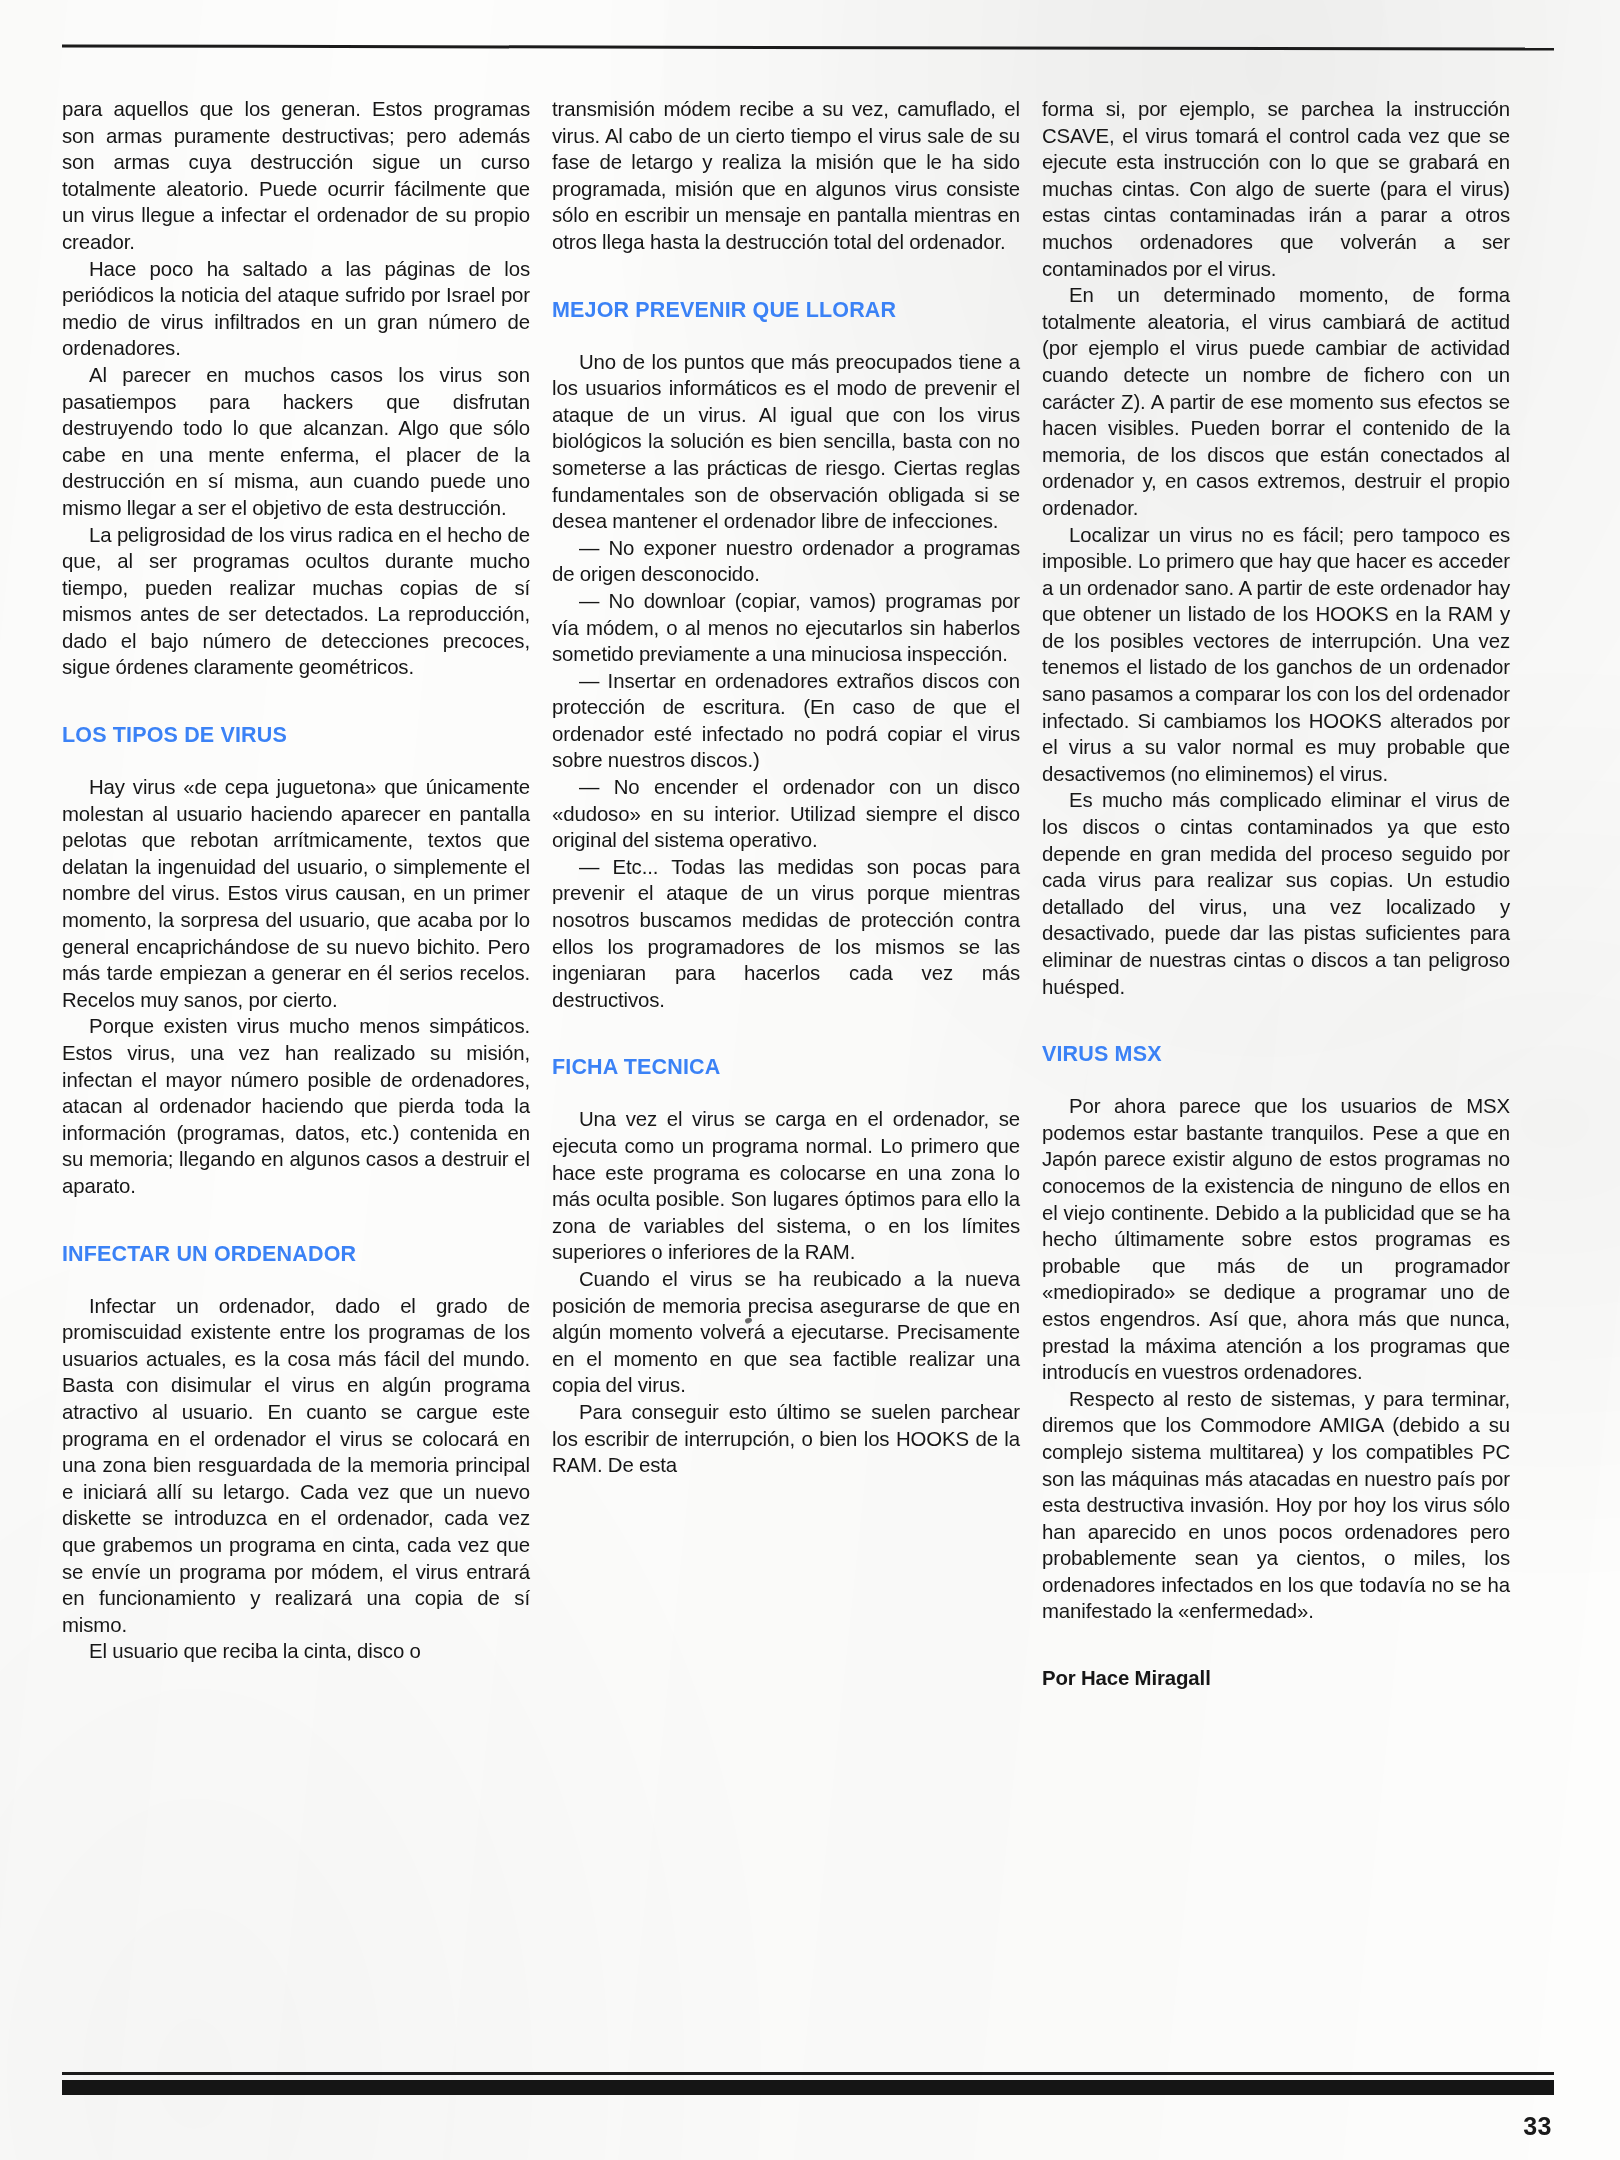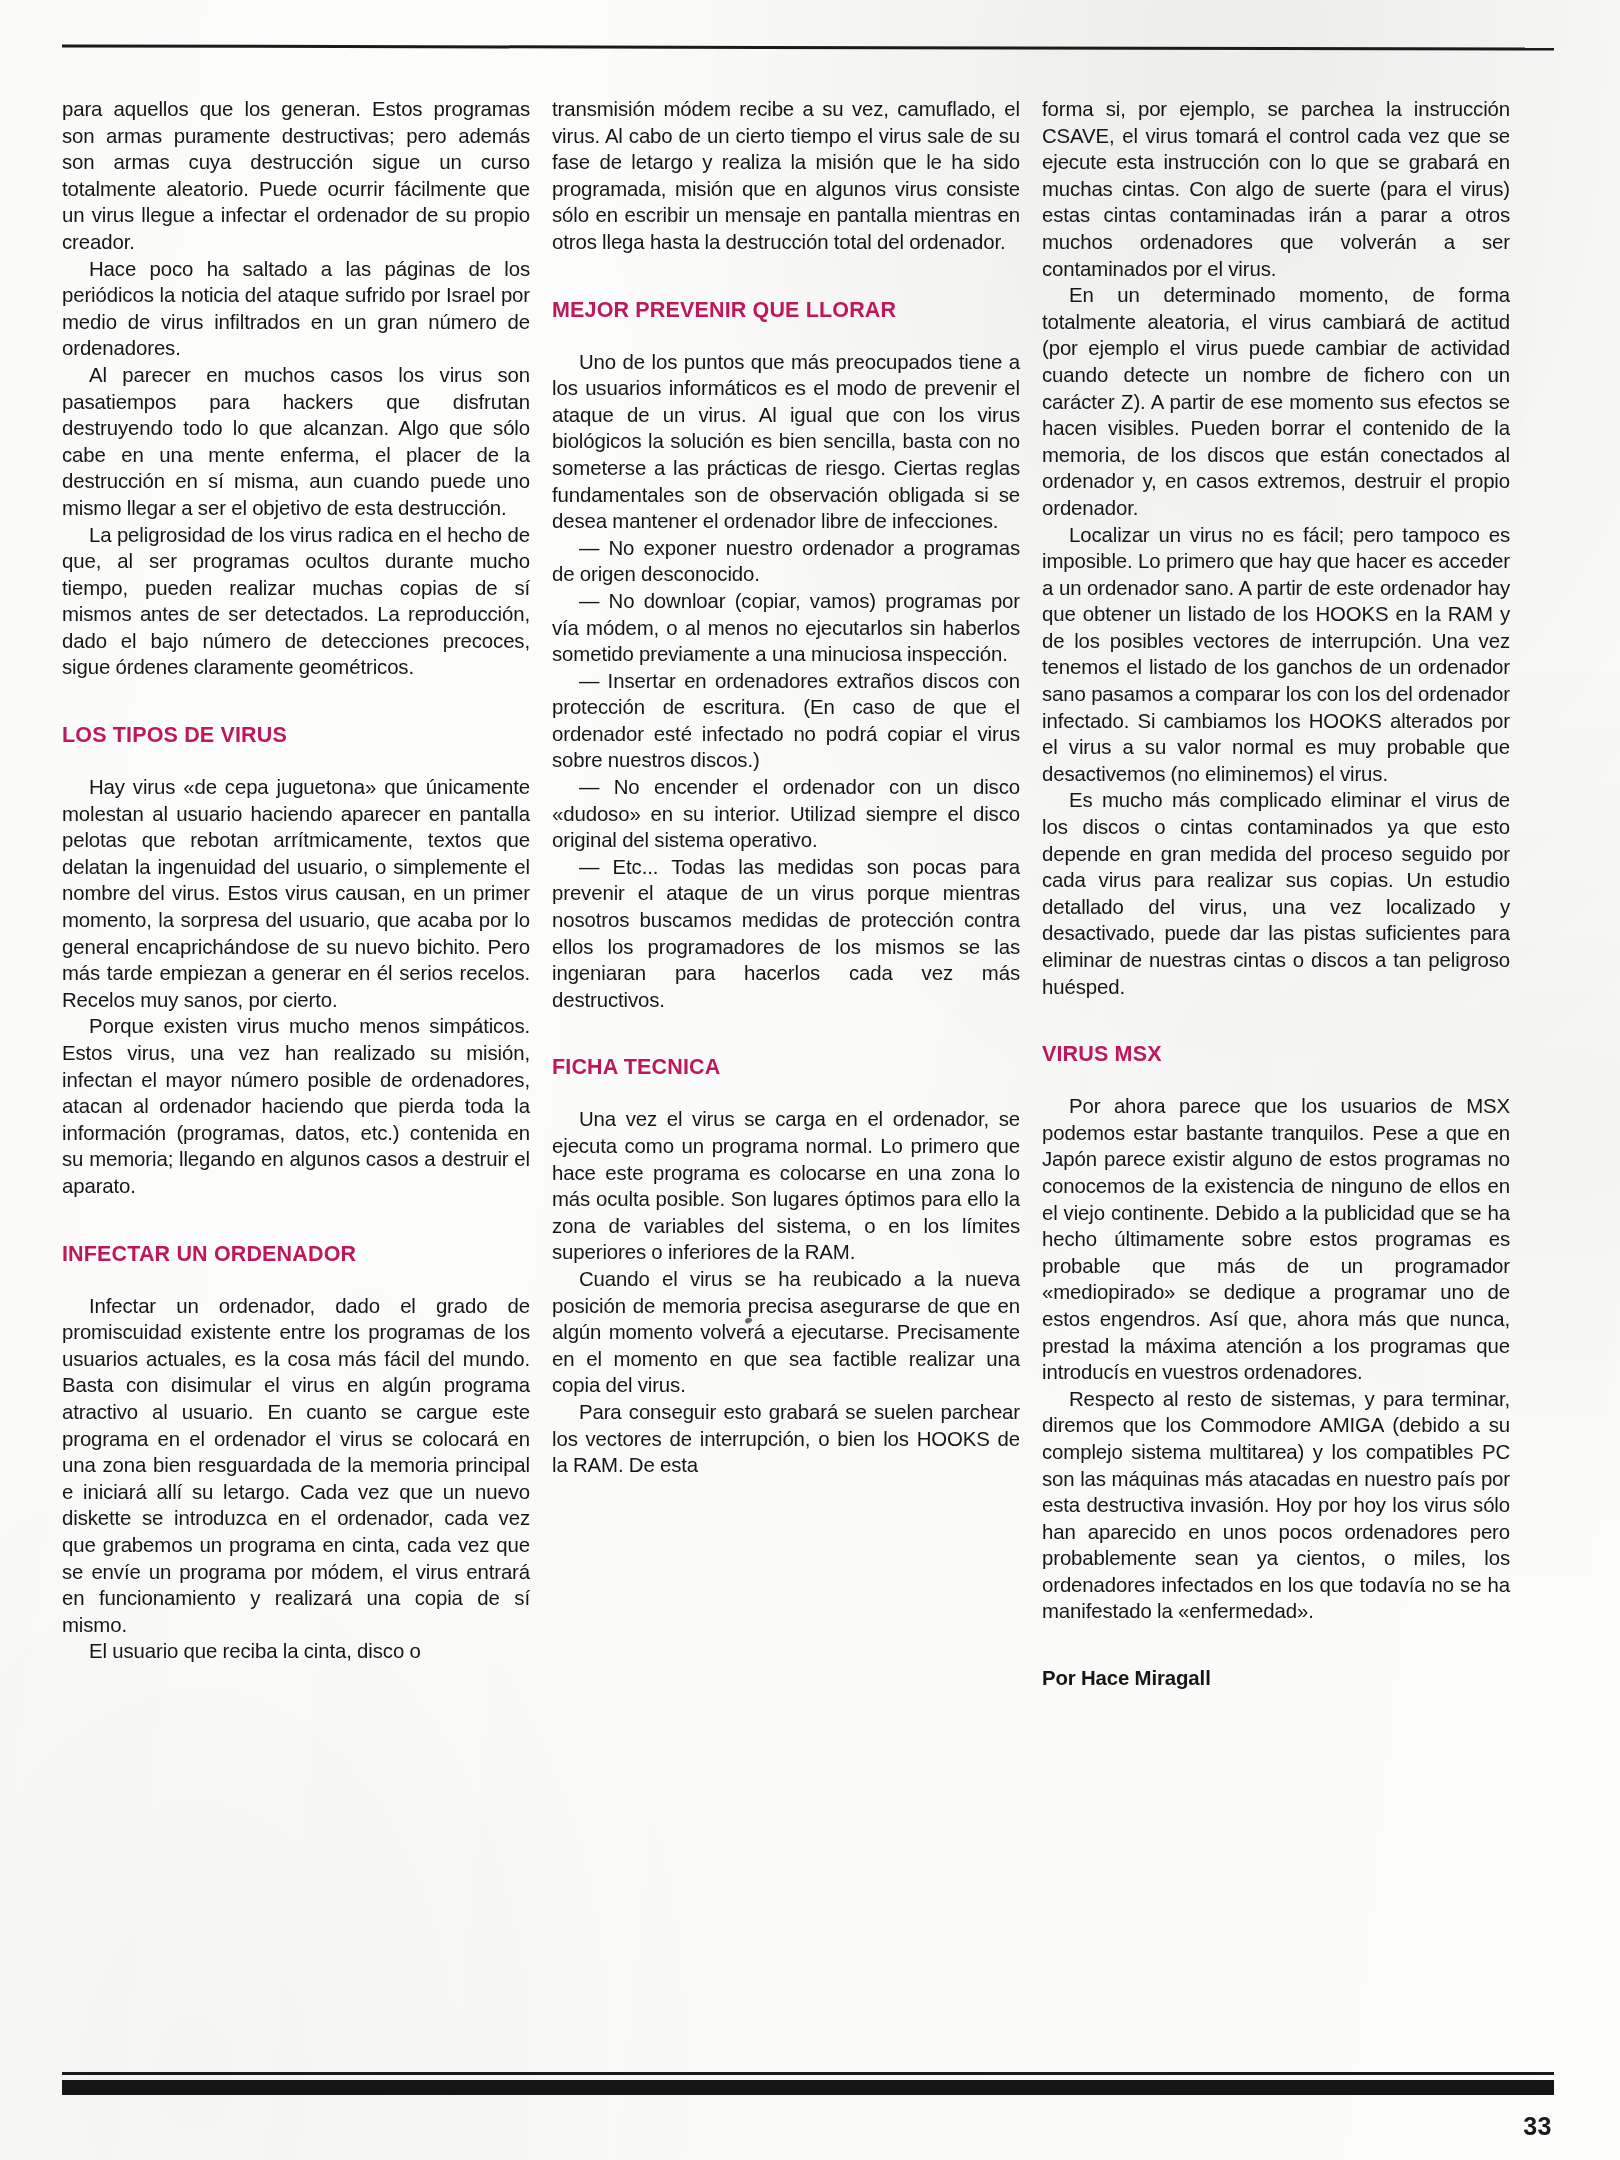--- a/index.html
+++ b/index.html
@@ -85,21 +85,21 @@
     text-indent: 27px;
   }
   .col p.tight {
     text-indent: 0;
   }
   h2.section {
     margin: 0;
     font-size: 21.5px;
     font-weight: bold;
     letter-spacing: 0.15px;
-    color: #be185d;
+    color: #3b82f6;
     text-transform: uppercase;
   }
   .sec-gap-before { height: 42px; }
   .sec-gap-after  { height: 26px; }
   .byline {
     margin: 0;
     font-size: 20.6px;
     font-weight: bold;
     color: #0d0d0d;
     letter-spacing: 0.1px;
@@ -163,21 +163,21 @@
       <p class="indent">— No exponer nuestro ordenador a programas de origen desconocido.</p>
       <p class="indent">— No downloar (copiar, vamos) programas por vía módem, o al menos no ejecutarlos sin haberlos sometido previamente a una minuciosa inspección.</p>
       <p class="indent">— Insertar en ordenadores extraños discos con protección de escritura. (En caso de que el ordenador esté infectado no podrá copiar el virus sobre nuestros discos.)</p>
       <p class="indent">— No encender el ordenador con un disco «dudoso» en su interior. Utilizad siempre el disco original del sistema operativo.</p>
       <p class="indent">— Etc... Todas las medidas son pocas para prevenir el ataque de un virus porque mientras nosotros buscamos medidas de protección contra ellos los programadores de los mismos se las ingeniaran para hacerlos cada vez más destructivos.</p>
       <div class="sec-gap-before"></div>
       <h2 class="section">FICHA TECNICA</h2>
       <div class="sec-gap-after"></div>
       <p class="indent">Una vez el virus se carga en el ordenador, se ejecuta como un programa normal. Lo primero que hace este programa es colocarse en una zona lo más oculta posible. Son lugares óptimos para ello la zona de variables del sistema, o en los límites superiores o inferiores de la RAM.</p>
       <p class="indent">Cuando el virus se ha reubicado a la nueva posición de memoria precisa asegurarse de que en algún momento volverá a ejecutarse. Precisamente en el momento en que sea factible realizar una copia del virus.</p>
-      <p class="indent">Para conseguir esto grabará se suelen parchear los vectores de interrupción, o bien los HOOKS de la RAM. De esta</p>
+      <p class="indent">Para conseguir esto último se suelen parchear los escribir de interrupción, o bien los HOOKS de la RAM. De esta</p>
       <div class="stray-mark"></div>
     </div>
 
     <div class="col">
       <p class="indent tight">forma si, por ejemplo, se parchea la instrucción CSAVE, el virus tomará el control cada vez que se ejecute esta instrucción con lo que se grabará en muchas cintas. Con algo de suerte (para el virus) estas cintas contaminadas irán a parar a otros muchos ordenadores que volverán a ser contaminados por el virus.</p>
       <p class="indent">En un determinado momento, de forma totalmente aleatoria, el virus cambiará de actitud (por ejemplo el virus puede cambiar de actividad cuando detecte un nombre de fichero con un carácter Z). A partir de ese momento sus efectos se hacen visibles. Pueden borrar el contenido de la memoria, de los discos que están conectados al ordenador y, en casos extremos, destruir el propio ordenador.</p>
       <p class="indent">Localizar un virus no es fácil; pero tampoco es imposible. Lo primero que hay que hacer es acceder a un ordenador sano. A partir de este ordenador hay que obtener un listado de los HOOKS en la RAM y de los posibles vectores de interrupción. Una vez tenemos el listado de los ganchos de un ordenador sano pasamos a comparar los con los del ordenador infectado. Si cambiamos los HOOKS alterados por el virus a su valor normal es muy probable que desactivemos (no eliminemos) el virus.</p>
       <p class="indent">Es mucho más complicado eliminar el virus de los discos o cintas contaminados ya que esto depende en gran medida del proceso seguido por cada virus para realizar sus copias. Un estudio detallado del virus, una vez localizado y desactivado, puede dar las pistas suficientes para eliminar de nuestras cintas o discos a tan peligroso huésped.</p>
       <div class="sec-gap-before"></div>
       <h2 class="section">VIRUS MSX</h2>

